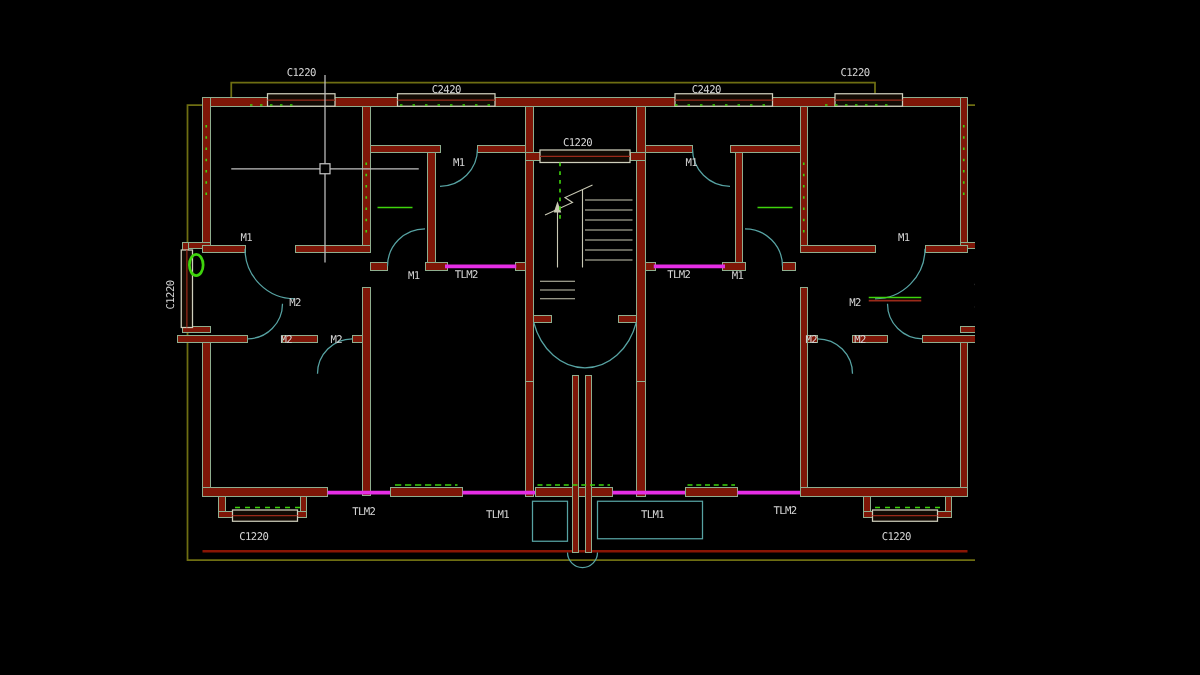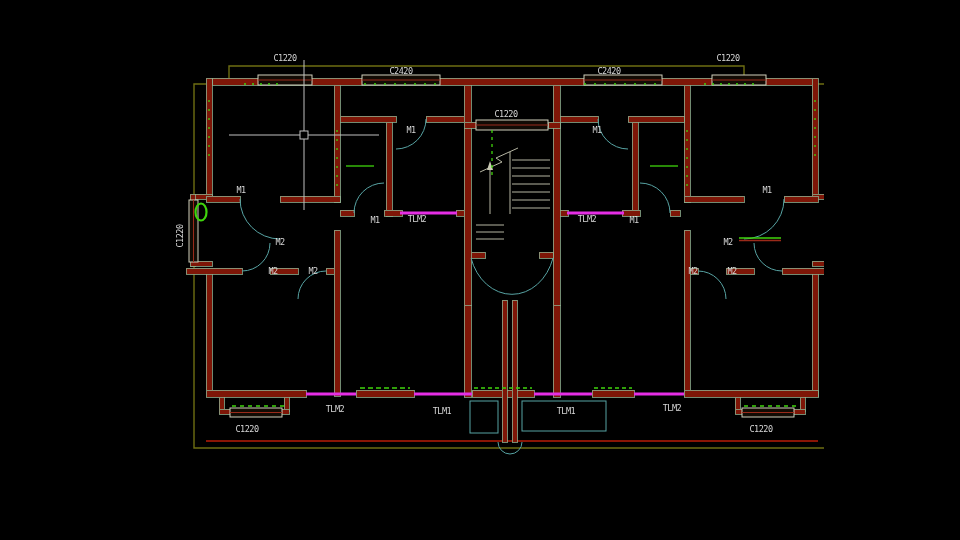--- a/index.html
+++ b/index.html
@@ -1,17 +1,17 @@
 <!DOCTYPE html>
 <html><head>
 <meta charset="utf-8">
 <style>
   html,body{margin:0;padding:0;background:#000;}
   .screen{position:relative;width:780px;height:540px;background:#000;overflow:hidden;
-          font-family:"DejaVu Sans Mono", monospace;margin-left:44px;}
+          font-family:"DejaVu Sans Mono", monospace;}
   svg{position:absolute;left:0;top:0;}
   text{fill:#d6d6d6;font-size:8.5px;font-family:"DejaVu Sans Mono", monospace;
        text-anchor:middle;letter-spacing:-0.5px;}
 </style>
 </head>
 <body>
 
 <div class="screen">
 <svg id="plan" width="960" height="540" viewBox="0 0 960 540">
 

